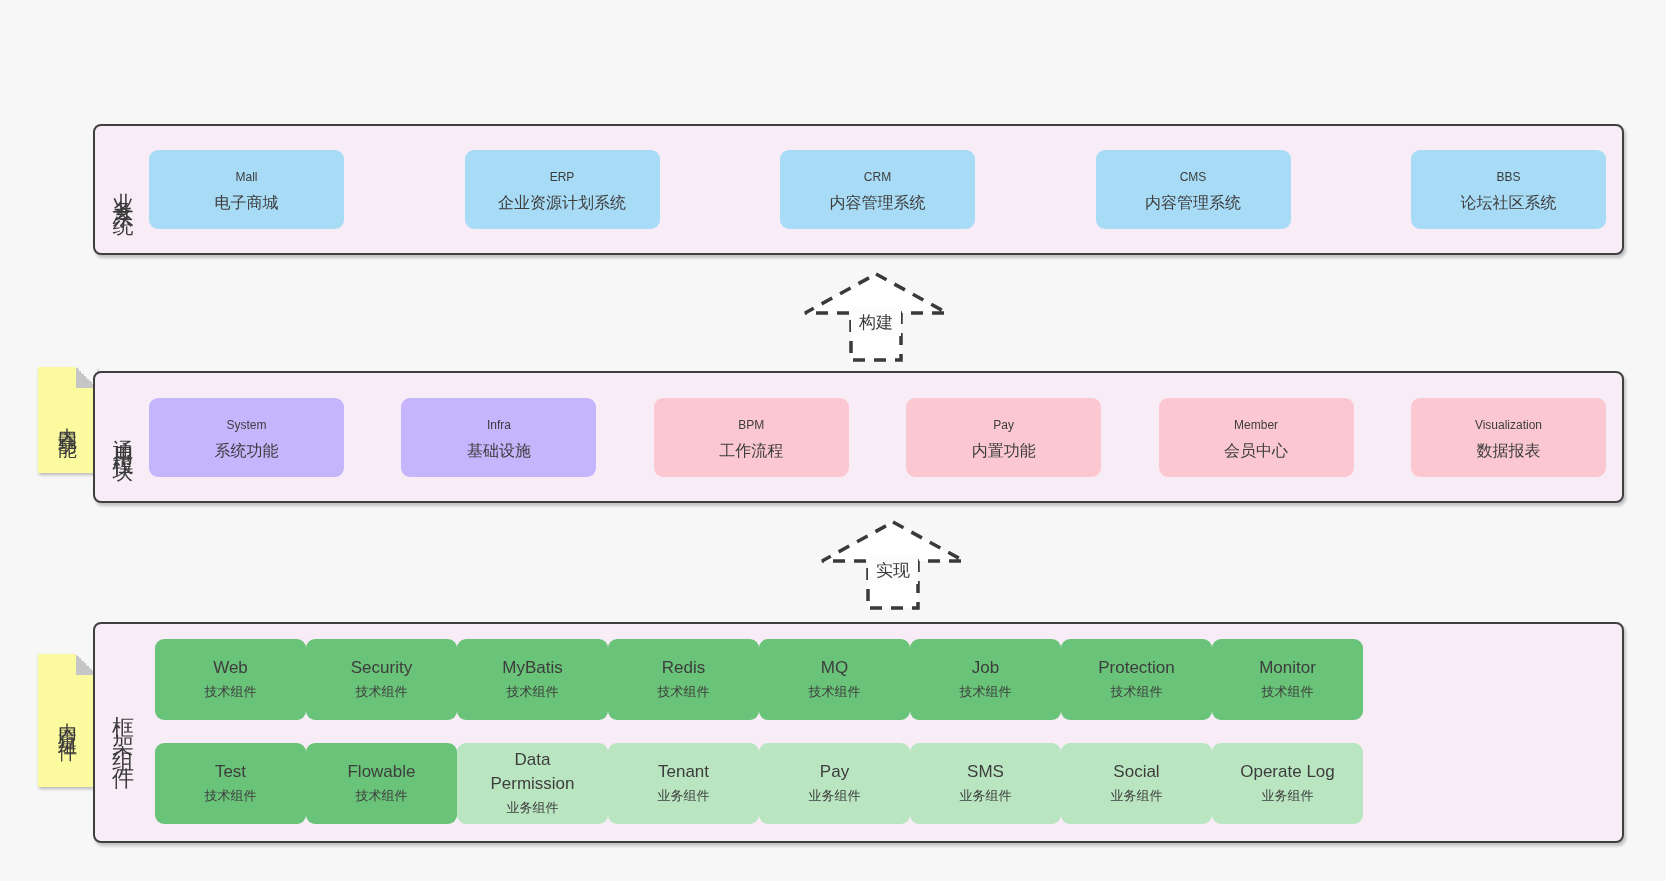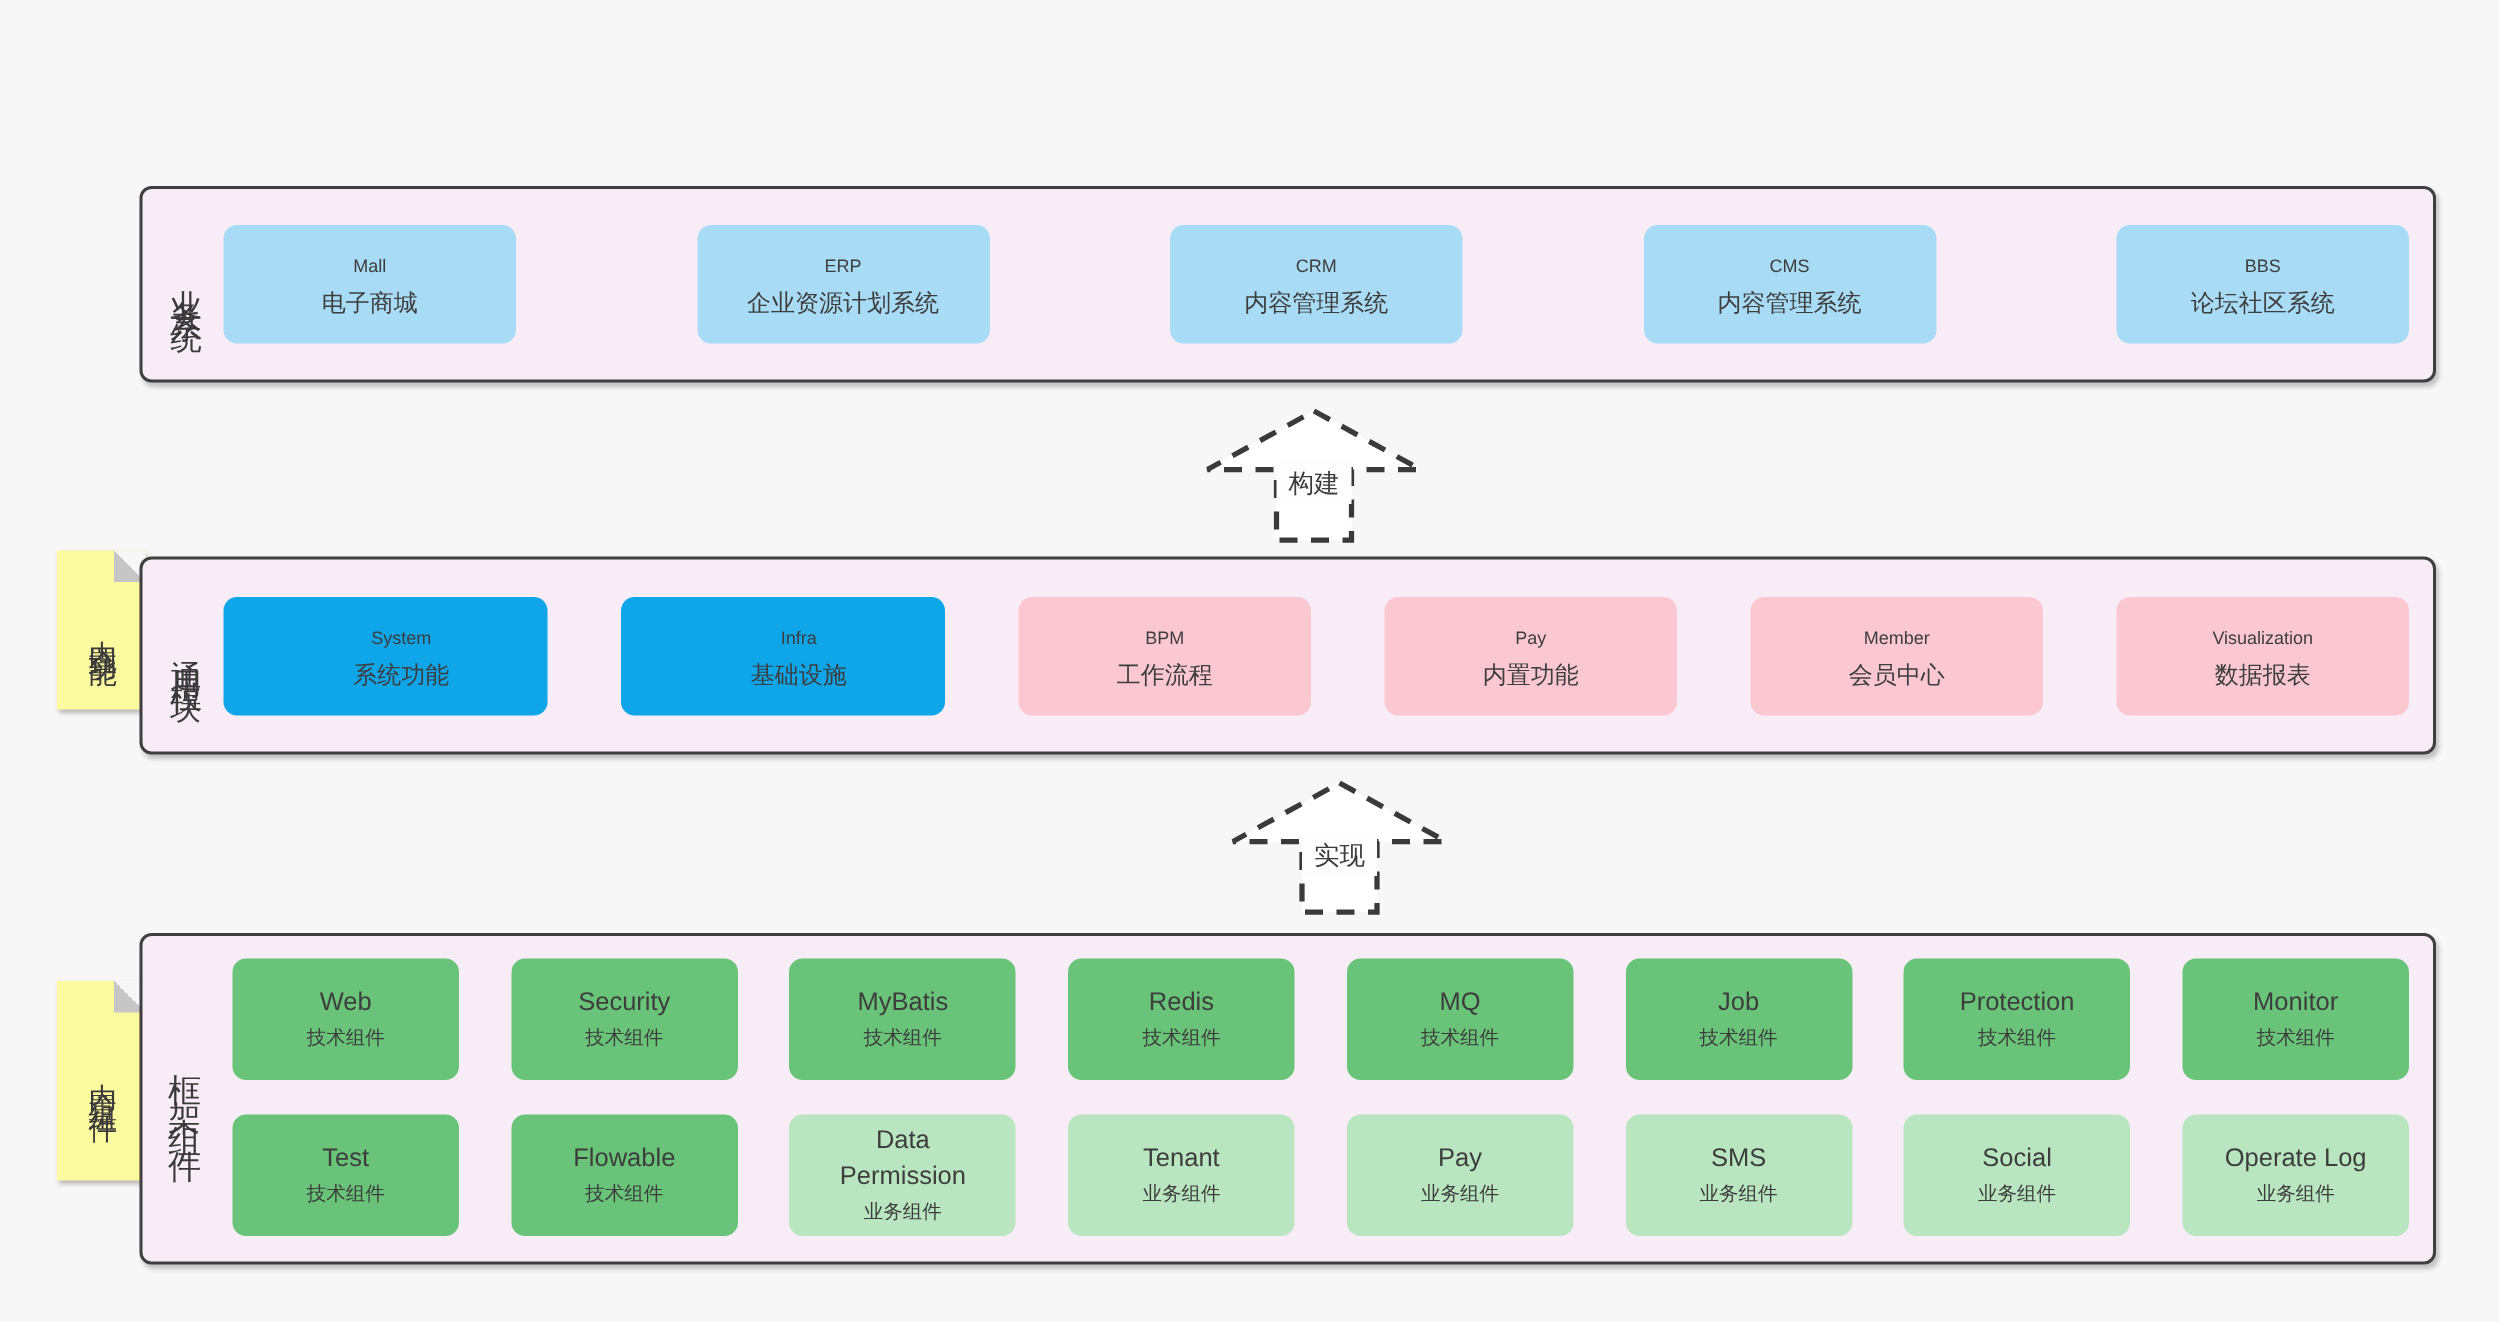--- a/index.html
+++ b/index.html
@@ -43,32 +43,32 @@
     display:flex;flex-direction:column;align-items:center;justify-content:center;
     text-align:center;
   }
   .box .en{font-size:12px;line-height:26px;}
   .box .zh{font-size:16px;line-height:25px;}
 
   .rows-col{
     position:absolute;left:60px;right:16px;top:15px;bottom:17px;
     display:flex;flex-direction:column;justify-content:space-between;
   }
-  .grow{display:flex;justify-content:space-between;}
+  .grow{display:flex;}
   .gbox{
     width:151px;height:81px;border-radius:9px;
     display:flex;flex-direction:column;align-items:center;justify-content:center;
     text-align:center;
   }
   .gbox .en{font-size:17px;line-height:24px;max-width:120px;}
   .gbox .zh{font-size:13px;line-height:23px;}
 
   
   .c-blue{background:#a8dbf5;}
-  .c-red{background:#0ea5e9;padding-left:21px;}
+  .c-red{background:#c4b5fd;}
   .c-pink{background:#fbc8d2;}
   .c-gdark{background:#69c379;}
   .c-glight{background:#b9e5c0;}
 
   
   .sticky{
     position:absolute;width:59px;background:#fbfa9e;z-index:1;
     display:flex;align-items:center;justify-content:center;
     box-shadow:1px 2px 3px rgba(0,0,0,.25);
   }

